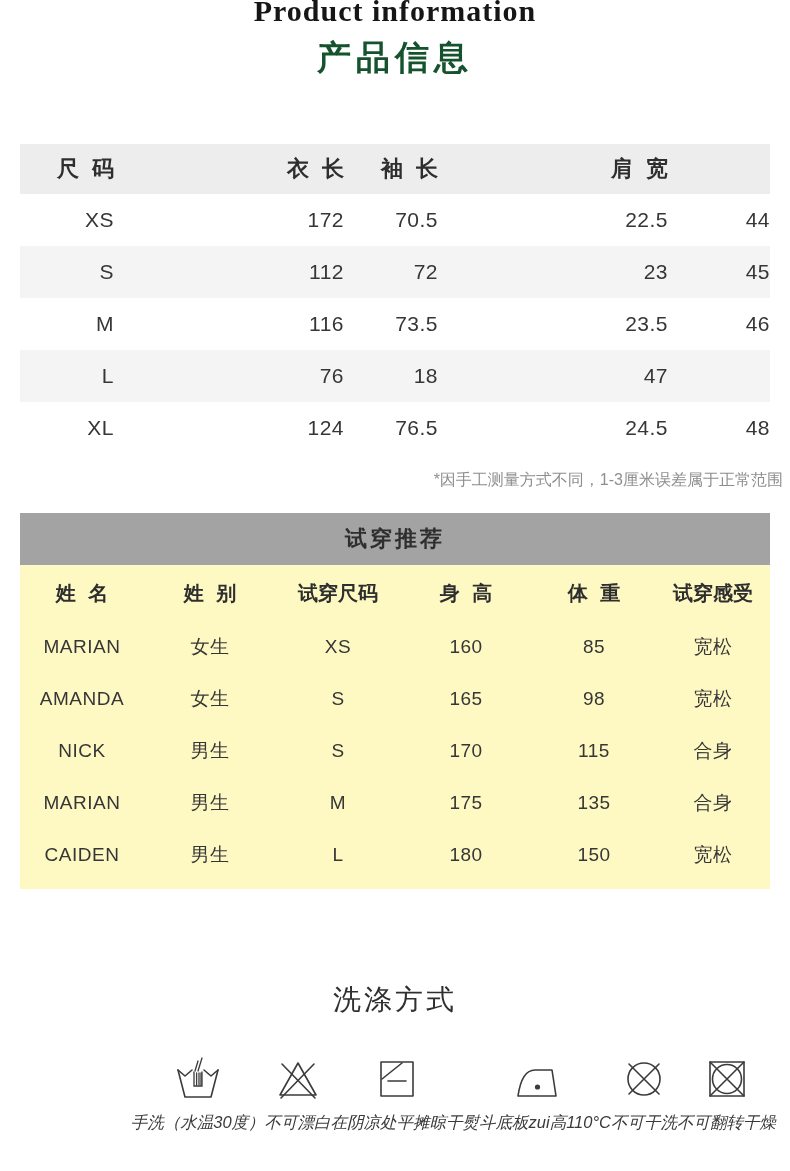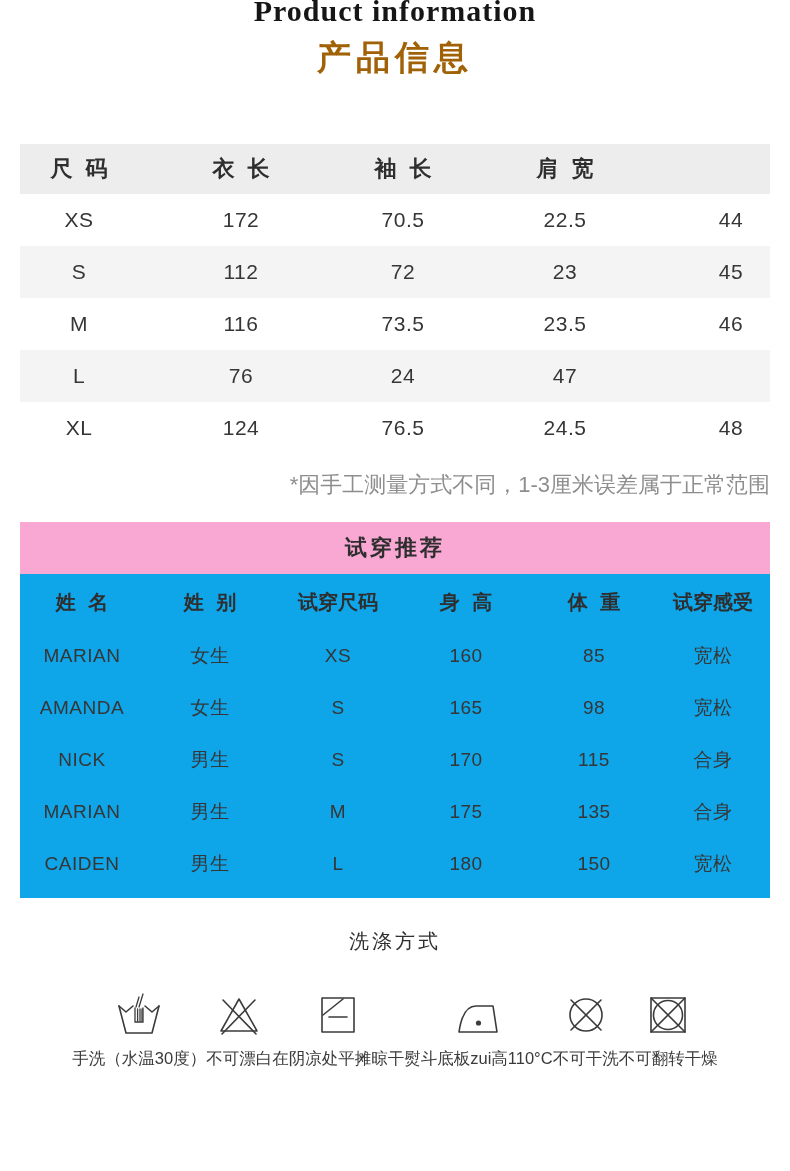--- a/index.html
+++ b/index.html
@@ -11,59 +11,59 @@
   }
   
   .hero { text-align:center; }
   .title-en {
     font-family:"Liberation Serif","DejaVu Serif",serif;
     font-weight:700; font-size:30px; line-height:32px; letter-spacing:1px;
     color:#161616; margin-top:-5px;
   }
   .title-cn {
     font-size:34px; font-weight:700; letter-spacing:5px;
-    color:#a16207; margin-top:8px;
+    color:#14532d; margin-top:8px;
   }
   
   .size-table { margin:63px 20px 0; }
   .srow {
     display:grid; grid-template-columns:94px 230px 94px 230px 102px;
-    align-items:center; height:52px; text-align:center;padding-left:12px;
+    align-items:center; height:52px; text-align:right;
   }
   .srow.head { height:50px; background:#ededed; }
   .srow.alt  { background:#f4f4f4; }
   .hcell { font-size:22px; font-weight:600; color:#2e2e2e; word-spacing:7px; }
   .dcell { font-size:21px; color:#363636; letter-spacing:0.5px; }
   .note {
-    margin:16px 20px 0; text-align:right;
-    font-size:22px; color:#8e8e8e;
+    margin:16px 7px 0; text-align:right;
+    font-size:16px; color:#8e8e8e;
   }
   
   .tryon { margin:22px 20px 0; }
   .tryon-band {
-    height:52px; background:#f9a8d4; display:flex;
+    height:52px; background:#a3a3a3; display:flex;
     align-items:center; justify-content:center;
   }
   .tryon-band .t { font-size:22px; font-weight:600; letter-spacing:3px; color:#2e2e2e; }
-  .tryon-body { background:#0ea5e9; padding-bottom:8px; }
+  .tryon-body { background:#fef9c3; padding-bottom:8px; }
   .trow {
     display:grid; grid-template-columns:124px 132px 124px 132px 124px 114px;
     align-items:center; height:52px; text-align:center;
   }
   .trow.head { height:56px; }
   .trow .hcell { font-size:20px; }
   .trow .dcell { font-size:19px; }
   
   .wash-title {
-    margin-top:30px; text-align:center;
-    font-size:20px; font-weight:500; letter-spacing:3px; color:#2f2f2f;
+    margin-top:92px; text-align:center;
+    font-size:28px; font-weight:500; letter-spacing:3px; color:#2f2f2f;
   }
   .wash-row {
     margin:36px 14px 0; display:flex;
-    justify-content:center; align-items:flex-end;
+    justify-content:flex-end; align-items:flex-end;font-style:italic;
   }
   .wash-item { display:flex; flex-direction:column; align-items:center; }
   .wash-item svg { width:48px; height:48px; display:block; }
   .wash-item .lbl {
     margin-top:9px; font-size:16.5px; color:#3a3a3a; white-space:nowrap;
   }
   .stroke { fill:none; stroke:#3b3b3b; stroke-width:1.6; stroke-linecap:round; stroke-linejoin:round; }
   .thin   { fill:none; stroke:#3b3b3b; stroke-width:1.3; stroke-linecap:round; }
 </style>
 </head>
@@ -98,21 +98,21 @@
   <div class="srow">
     <div class="dcell">M</div>
     <div class="dcell">116</div>
     <div class="dcell">73.5</div>
     <div class="dcell">23.5</div>
     <div class="dcell">46</div>
   </div>
   <div class="srow alt">
     <div class="dcell">L</div>
     <div class="dcell">76</div>
-    <div class="dcell">24</div>
+    <div class="dcell">18</div>
     <div class="dcell">47</div>
   </div>
   <div class="srow">
     <div class="dcell">XL</div>
     <div class="dcell">124</div>
     <div class="dcell">76.5</div>
     <div class="dcell">24.5</div>
     <div class="dcell">48</div>
   </div>
 </div>

